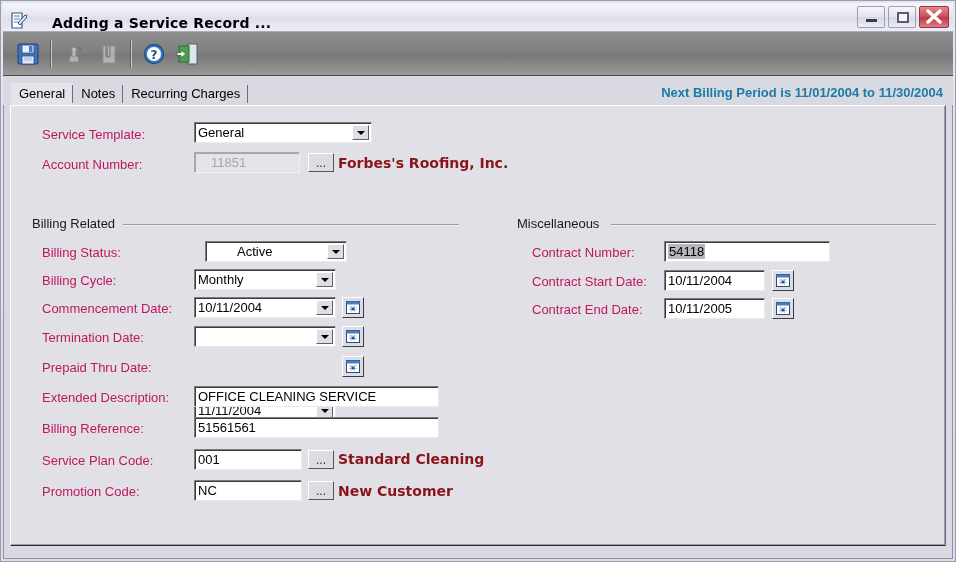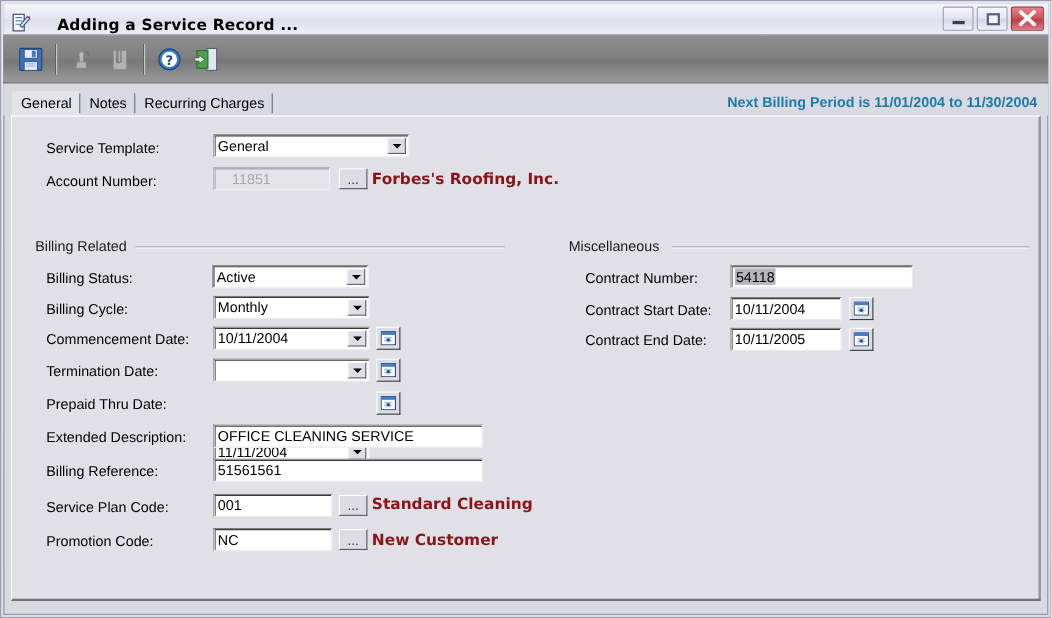--- a/index.html
+++ b/index.html
@@ -179,21 +179,21 @@
     border: 1px solid #ffffff;
     border-right-color: #6e6e7c;
     border-bottom-color: #2a2a33;
     box-shadow: inset -1px -1px 0 #9a9aa8;
   }
 
   
   .lbl {
     position: absolute;
     font-size: 13px;
-    color: #000000;
+    color: #be185d;
     white-space: nowrap;
     font-family: "Liberation Sans", sans-serif;
   }
   .redval {
     position: absolute;
     font-size: 14px;
     font-weight: bold;
     color: #8a1418;
     white-space: nowrap;
     font-family: "DejaVu Sans", sans-serif;
@@ -417,21 +417,21 @@
 
     <div class="lbl" style="left:31px; top:51px;">Account Number:</div>
     <div class="field field-disabled" style="left:183px; top:46px; width:106px; height:21px;">11851</div>
     <div class="btn-dots" style="left:297px; top:47px;">...</div>
     <div class="redval" style="left:327px; top:49px;">Forbes's Roofing, Inc.</div>
 
     <div class="group-title" style="left:21px; top:110px;">Billing Related</div>
     <div class="group-line" style="left:112px; top:118px; width:336px;"></div>
 
     <div class="lbl" style="left:31px; top:139px;">Billing Status:</div>
-    <div class="combo" style="left:182px; top:135px; width:142px; height:21px;">
+    <div class="combo" style="left:194px; top:135px; width:142px; height:21px;padding-left:28px;">
       <span class="combo-text">Active</span>
       <span class="combo-arrow">
         <span class="arrow-tri"></span>
       </span>
     </div>
 
     <div class="lbl" style="left:31px; top:167px;">Billing Cycle:</div>
     <div class="combo" style="left:183px; top:163px; width:142px; height:21px;">
       <span class="combo-text">Monthly</span>
       <span class="combo-arrow">

